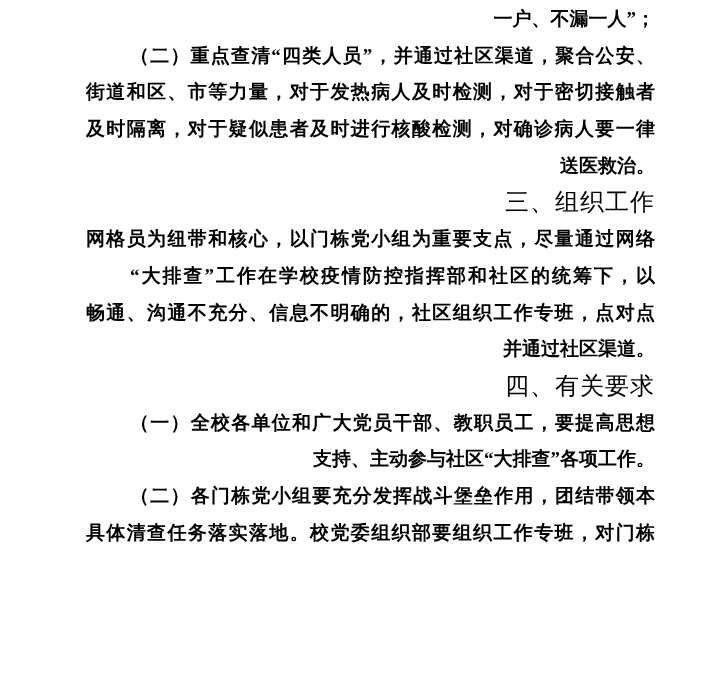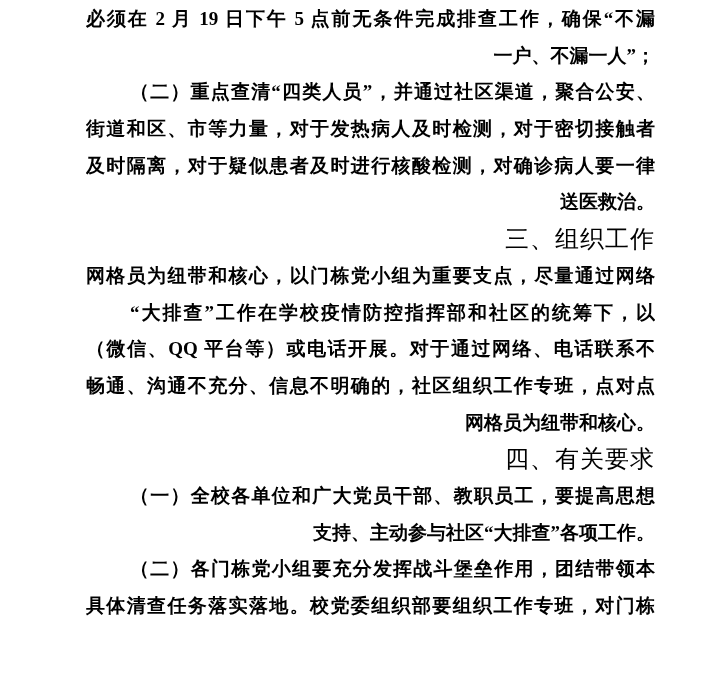--- a/index.html
+++ b/index.html
@@ -44,31 +44,29 @@
     font-weight: normal;
     font-size: 24px;
     letter-spacing: 1px;
   }
 </style>
 </head>
 <body>
 
 <div class="page">
   <div class="doc-body" id="doc">
-      <div class="line justify">必须在 2 月 19 日下午 5 点前无条件完成排查工作，确保“不漏</div>
       <div class="line">一户、不漏一人”；</div>
       <div class="line indent justify">（二）重点查清“四类人员”，并通过社区渠道，聚合公安、</div>
       <div class="line justify">街道和区、市等力量，对于发热病人及时检测，对于密切接触者</div>
       <div class="line justify">及时隔离，对于疑似患者及时进行核酸检测，对确诊病人要一律</div>
       <div class="line">送医救治。</div>
       <div class="line heading indent">三、组织工作</div>
       <div class="line justify">网格员为纽带和核心，以门栋党小组为重要支点，尽量通过网络</div>
       <div class="line indent justify">“大排查”工作在学校疫情防控指挥部和社区的统筹下，以</div>
-      <div class="line justify">（微信、QQ 平台等）或电话开展。对于通过网络、电话联系不</div>
       <div class="line justify">畅通、沟通不充分、信息不明确的，社区组织工作专班，点对点</div>
-      <div class="line">网格员为纽带和核心。</div>
+      <div class="line">并通过社区渠道。</div>
       <div class="line heading indent">四、有关要求</div>
       <div class="line indent justify">（一）全校各单位和广大党员干部、教职员工，要提高思想</div>
       <div class="line">支持、主动参与社区“大排查”各项工作。</div>
       <div class="line indent justify">（二）各门栋党小组要充分发挥战斗堡垒作用，团结带领本</div>
       <div class="line justify">具体清查任务落实落地。校党委组织部要组织工作专班，对门栋</div>
     </div>
 </div>
 
 </body></html>

